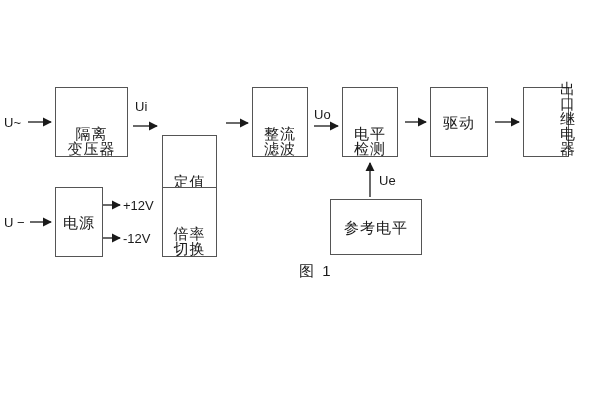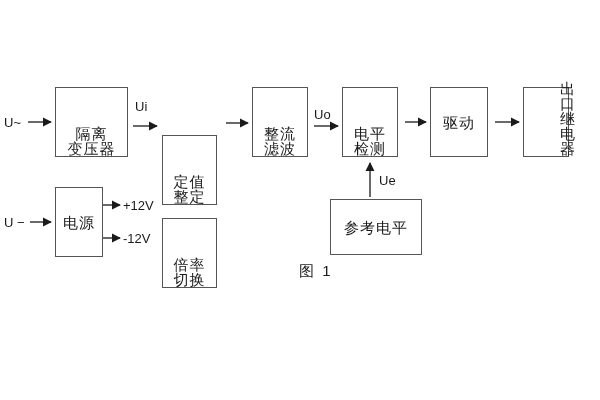--- a/index.html
+++ b/index.html
@@ -50,21 +50,21 @@
 
   
   #b-isolation {left:55px; top:87px; width:73px; height:70px;}
   #b-setting   {left:162px;top:87px; width:55px; height:70px;margin-top:48px;}
   #b-rectify   {left:252px;top:87px; width:56px; height:70px;}
   #b-level     {left:342px;top:87px; width:56px; height:70px;}
   #b-drive     {left:430px;top:87px; width:58px; height:70px;}
   #b-output    {left:523px;top:87px; width:44px; height:70px;padding-left:44px;}
   
   #b-power     {left:55px; top:187px;width:48px; height:70px;}
-  #b-ratio     {left:162px;top:187px;width:55px; height:70px;margin-top:31px;}
+  #b-ratio     {left:162px;top:187px;width:55px; height:70px;}
   #b-reference {left:330px;top:199px;width:92px; height:56px;}
 
   
   #l-ac     {left:4px;  top:114px;}
   #l-dc     {left:4px;  top:214px;}
   #l-ui     {left:135px;top:98px;}
   #l-uo     {left:314px;top:98px;margin-top:8px;}
   #l-ue     {left:379px;top:172px;}
   #l-p12    {left:123px;top:197px;}
   #l-n12    {left:123px;top:230px;}

